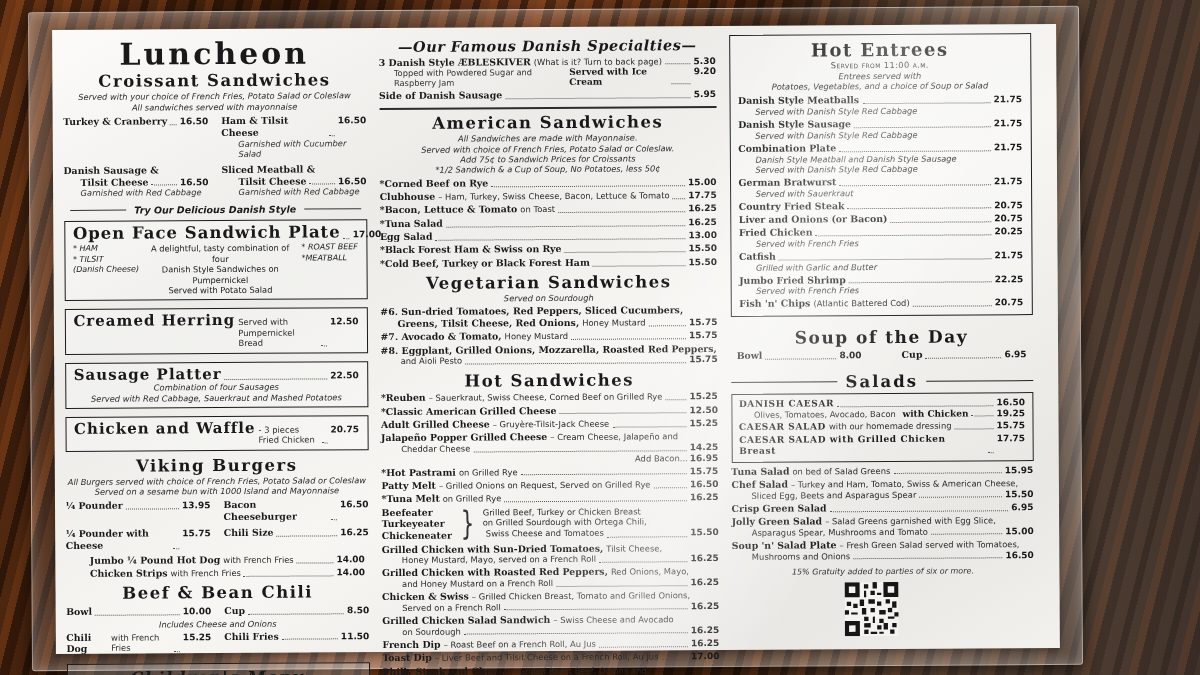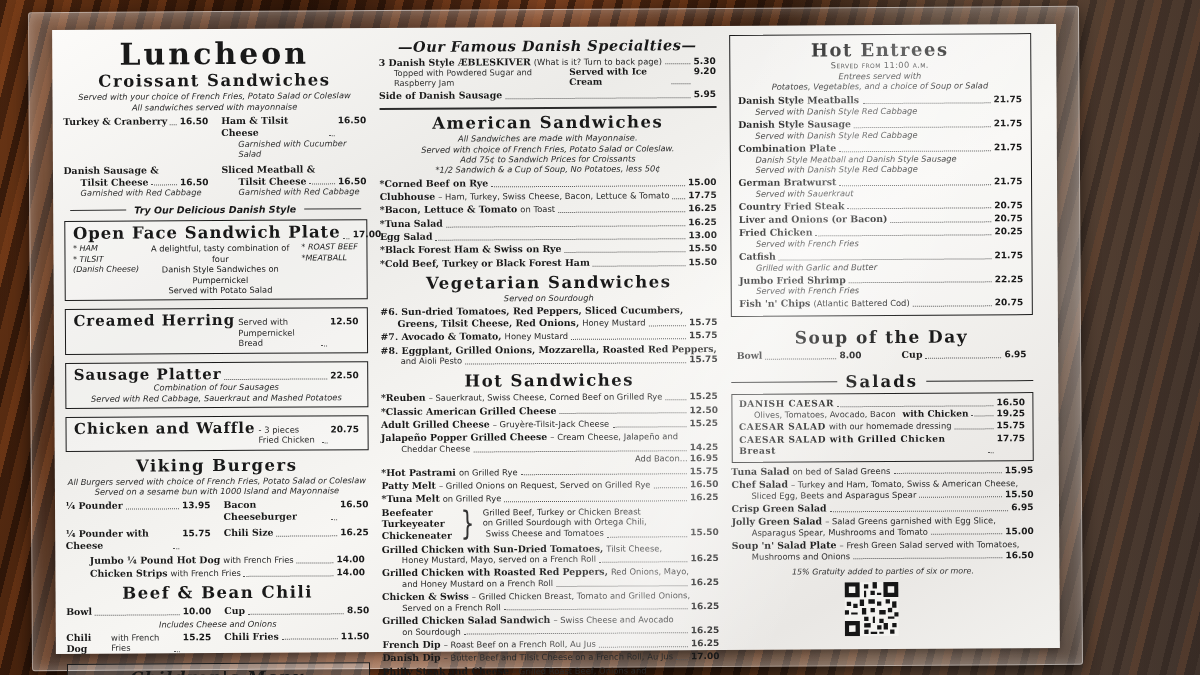--- a/index.html
+++ b/index.html
@@ -538,22 +538,22 @@
               <div class="mi">
                 <div class="row">
                   <span class="nm">French Dip</span>
                   <span class="nt">– Roast Beef on a French Roll, Au Jus</span>
                   <span class="ld"></span>
                   <span class="pr">16.25</span>
                 </div>
               </div>
               <div class="mi">
                 <div class="row">
-                  <span class="nm">Danish Dip</span>
-                  <span class="nt">– Butter Beef and Tilsit Cheese on a French Roll, Au Jus</span>
+                  <span class="nm">Toast Dip</span>
+                  <span class="nt">– Liver Beef and Tilsit Cheese on a French Roll, Au Jus</span>
                   <span class="ld"></span>
                   <span class="pr">17.00</span>
                 </div>
               </div>
               <div class="mi">
                 <div class="row">
                   <span class="nm">Philly Steak and Cheese</span>
                   <span class="nt">– Grilled Roast Beef, Onions and</span>
                 </div>
               </div>

